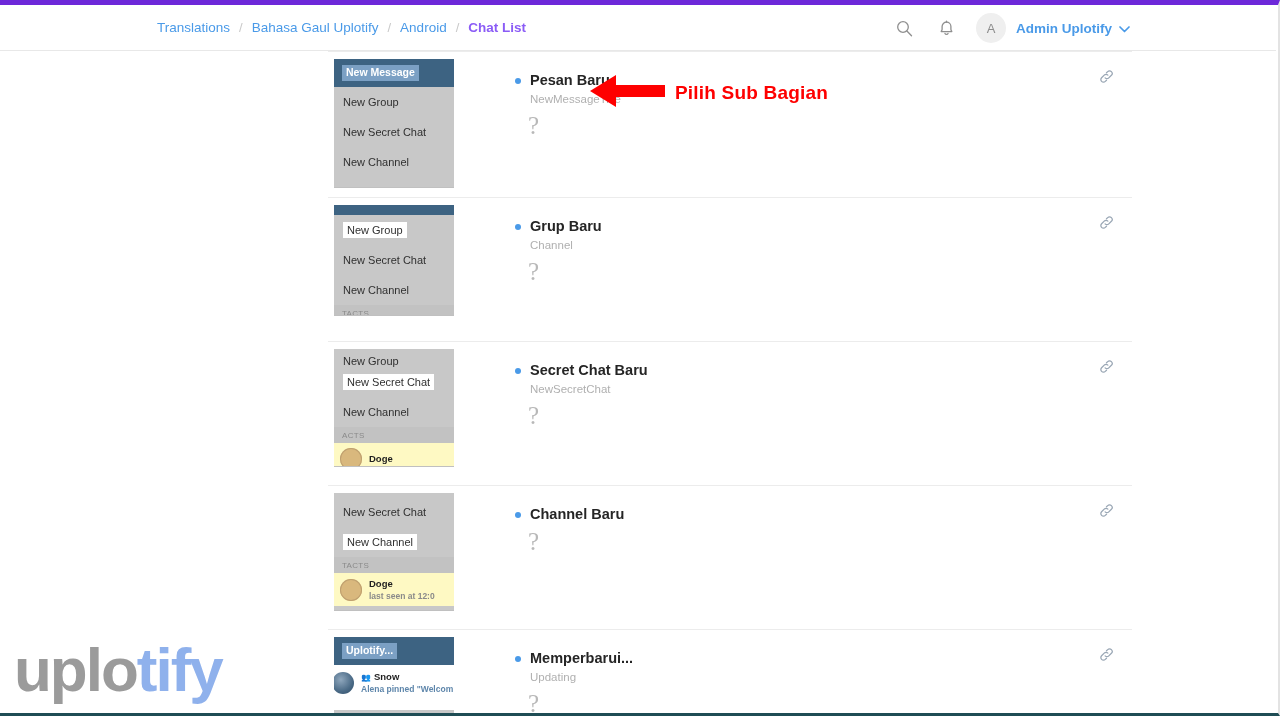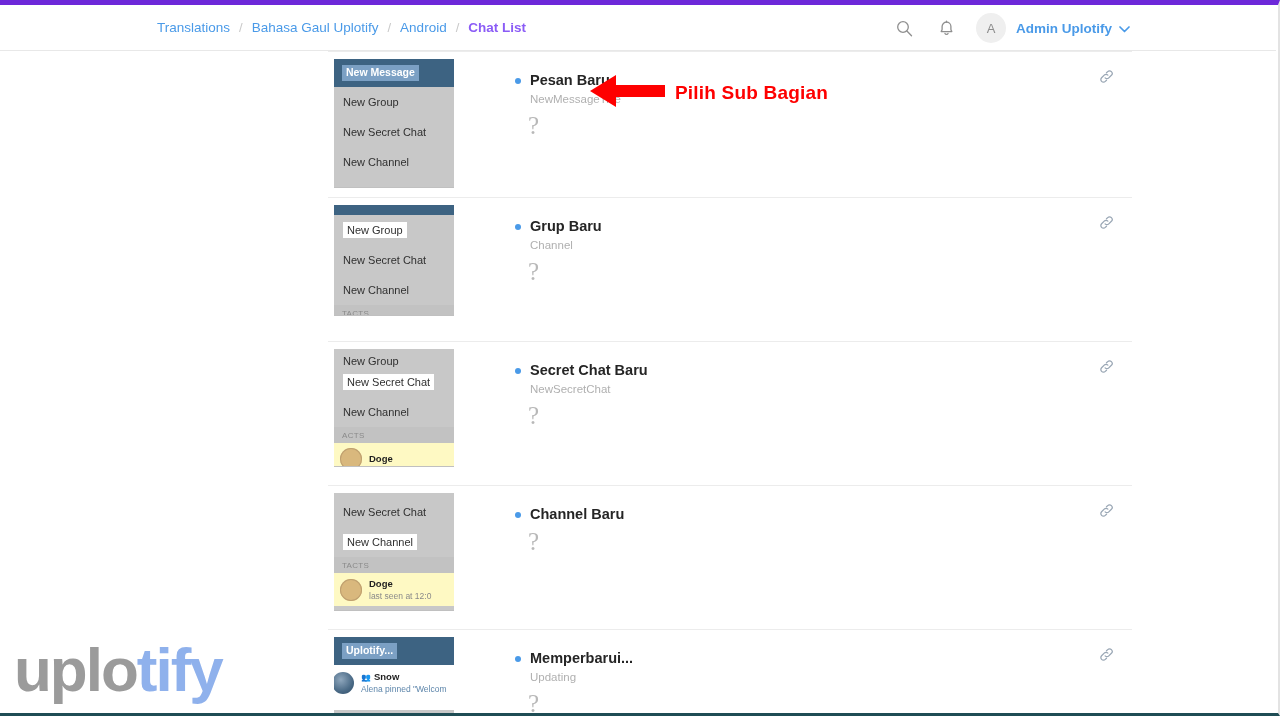--- a/index.html
+++ b/index.html
@@ -201,21 +201,21 @@
     box-shadow: inset 0 0 0 1px #bfa070;
   }
   .th-snowavatar {
     width: 22px; height: 22px;
     border-radius: 50%;
     flex: 0 0 22px;
     margin-left: -8px;
     background: radial-gradient(circle at 40% 35%, #8fa7bd 0%, #4a6a86 60%, #2e4a63 100%);
   }
   .th-cname { font-size: 9.5px; font-weight: bold; color: #1f1f1f; line-height: 1.15; }
-  .th-csub  { font-size: 8.5px; color: #8a8a8a; line-height: 1.2; margin-top: 1px; }
+  .th-csub  { font-size: 8.5px; color: #8a8a8a; line-height: 1.2; margin-top: 1px; font-weight: bold; }
   .th-csub.blue { color: #5e86ab; }
   .th-grpicon { font-size: 8px; color: #333; margin-right: 3px; }
   .th-white-strip { background: #ffffff; height: 11px; }
 
   
   .rowtext {
     flex: 1 1 auto;
     padding-left: 40px;
     padding-top: 12px;
     position: relative;

